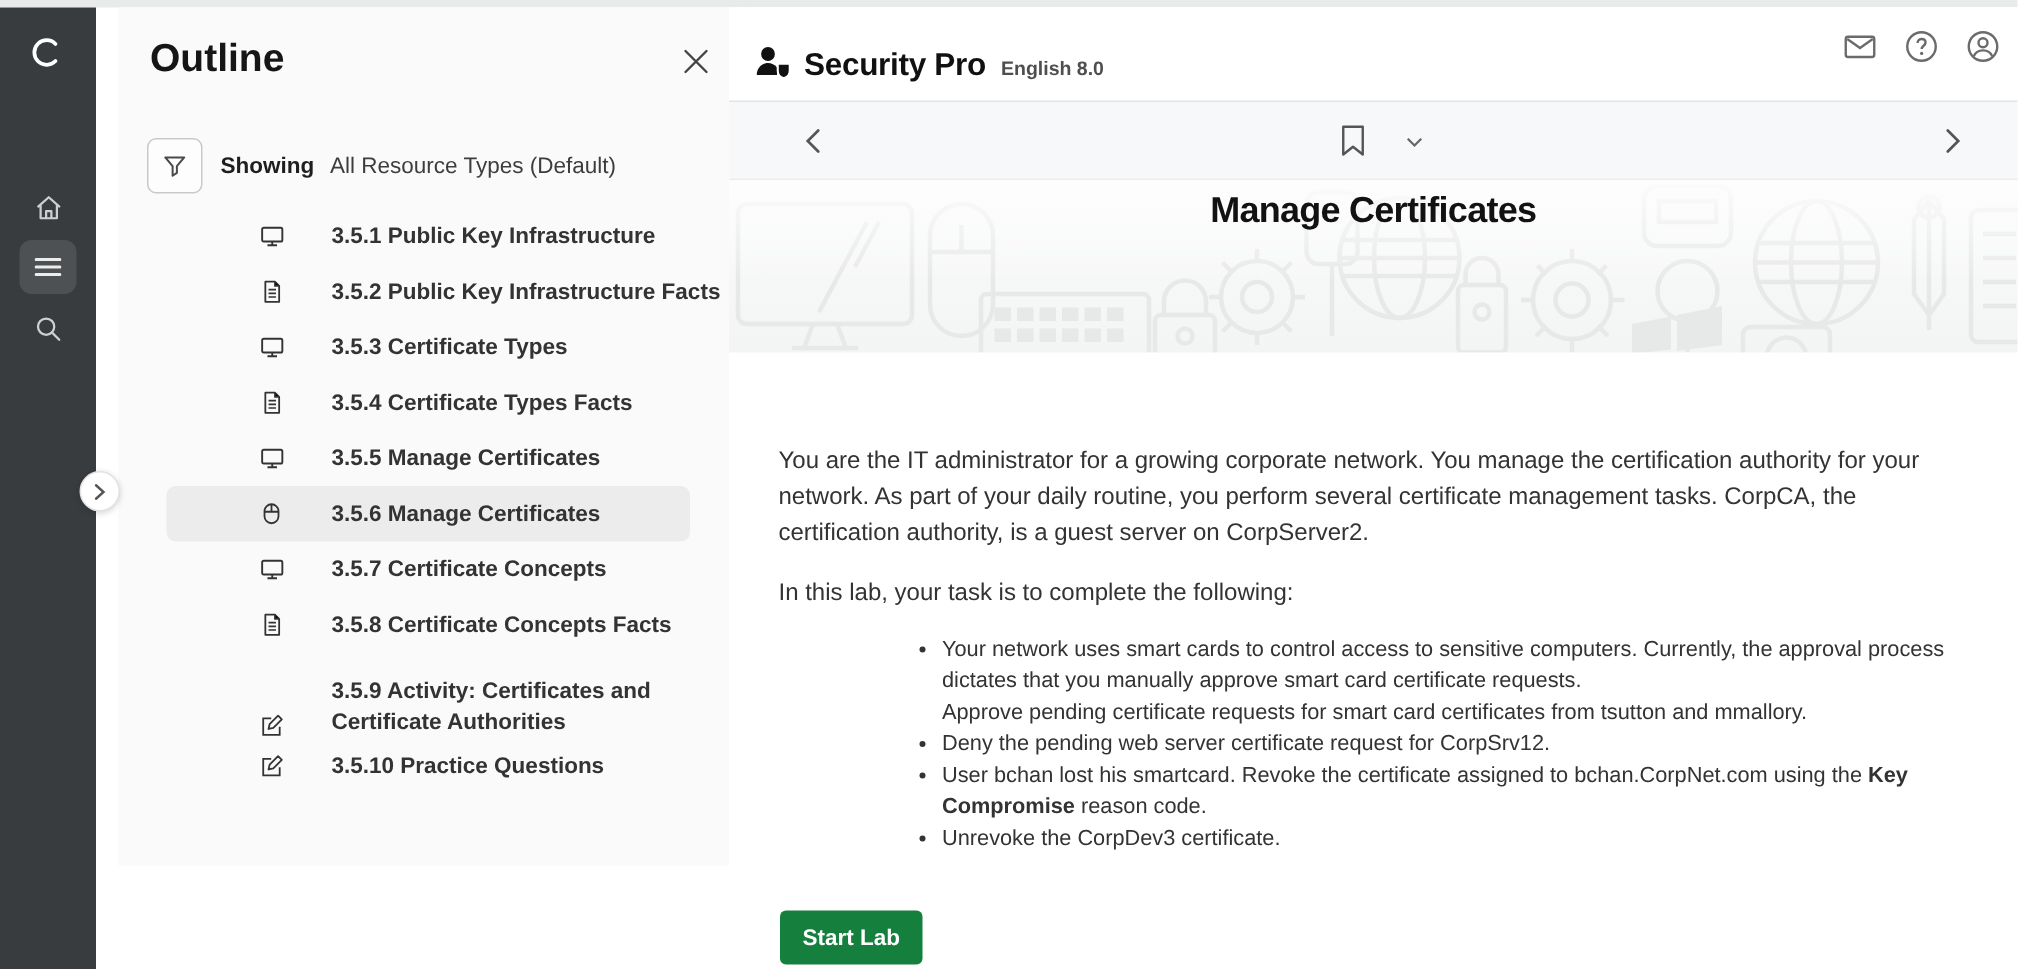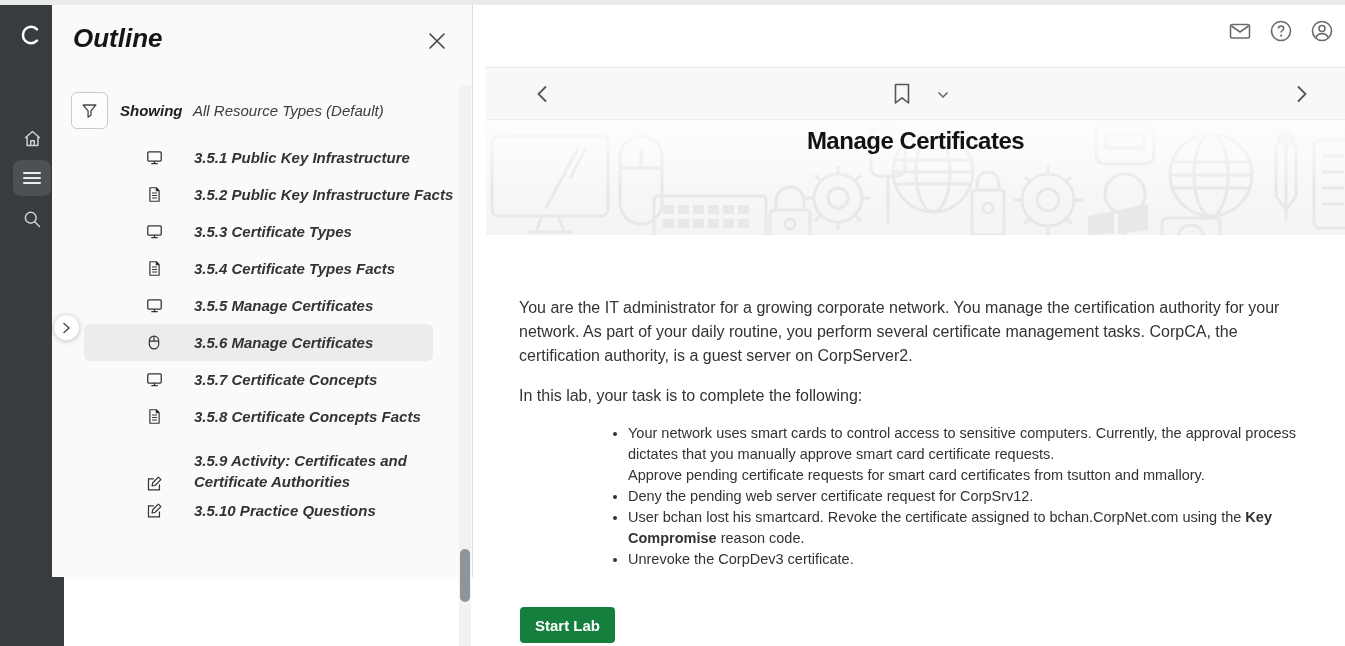--- a/index.html
+++ b/index.html
@@ -8,22 +8,22 @@
   .top-strip { position:absolute; left:0; top:0; width:1345px; height:5px; background:#e9eaea; }
 
   
   .rail { position:absolute; left:0; top:5px; width:64px; height:641px; background:#393c3f; }
   .rail .logo { position:absolute; left:20px; top:18px; width:24px; height:24px; }
   .rail-btn { position:absolute; left:13px; width:38px; height:36px; border-radius:8px;
     display:flex; align-items:center; justify-content:center; }
   .rail-btn.active { background:#4d5154; }
 
   
-  .panel { position:absolute; left:52px; top:5px; width:421px; height:572px;
-    background:#fafafa; border-right:1px solid #dcdcdc;font-style:italic; }
+  .panel { position:absolute; left:79px; top:5px; width:421px; height:572px;
+    background:#fafafa; border-right:1px solid #dcdcdc; }
   .panel-title { position:absolute; left:21px; top:18px; font-size:26px; font-weight:bold; color:#161616; }
   .panel-close { position:absolute; left:374px; top:25px; width:22px; height:22px; cursor:pointer; }
   .filter-btn { position:absolute; left:19px; top:87px; width:37px; height:37px;
     border:1px solid #c9c9c9; border-radius:6px; background:#fdfdfd;
     display:flex; align-items:center; justify-content:center; }
   .filter-showing { position:absolute; left:68px; top:97px; font-size:15px; font-weight:bold; color:#1e1e1e; }
   .filter-value { position:absolute; left:141px; top:97px; font-size:15px; color:#3d3d3d; }
 
   .o-list { position:absolute; left:0; top:134px; width:421px; }
   .o-item { display:flex; align-items:center; margin:0 40px 0 32px; min-height:37px;
@@ -221,20 +221,31 @@
 
 <div class="panel-toggle">
   <svg width="9" height="12" viewBox="0 0 9 12">
       <path d="M2 1.5 7 6 2 10.5" fill="none" stroke="#555" stroke-width="1.6" stroke-linecap="round"></path>
     </svg>
 </div>
 
 <div class="main">
 
   <div class="app-header">
+    <div class="brand">
+      <span class="brand-icon">
+        <svg width="27" height="27" viewBox="0 0 27 27">
+          <circle cx="10" cy="8" r="4.6" fill="#111"></circle>
+          <path d="M2.5 22c0-5.4 4.2-8 7.5-8 2.2 0 4.6 1 6 3v5z" fill="#111"></path>
+          <path d="M16.5 14.5h8v4.6c0 2.6-1.8 4.4-4 5.1-2.2-.7-4-2.5-4-5.1z" fill="#111" stroke="#fff" stroke-width="1.4"></path>
+        </svg>
+      </span>
+      <span class="brand-title">Security Pro</span>
+      <span class="brand-edition">English 8.0</span>
+    </div>
     <div class="header-icons">
       <span class="hdr-icon">
         <svg width="24" height="24" viewBox="0 0 24 24">
             <rect x="2.5" y="5.5" width="19" height="13.5" rx="1.5" fill="none" stroke="#6b6b6b" stroke-width="1.6"></rect>
             <path d="M3.5 7l8.5 6 8.5-6" fill="none" stroke="#6b6b6b" stroke-width="1.6"></path>
           </svg>
       </span>
       <span class="hdr-icon">
         <svg width="24" height="24" viewBox="0 0 24 24">
             <circle cx="12" cy="12" r="9.5" fill="none" stroke="#6b6b6b" stroke-width="1.6"></circle>

